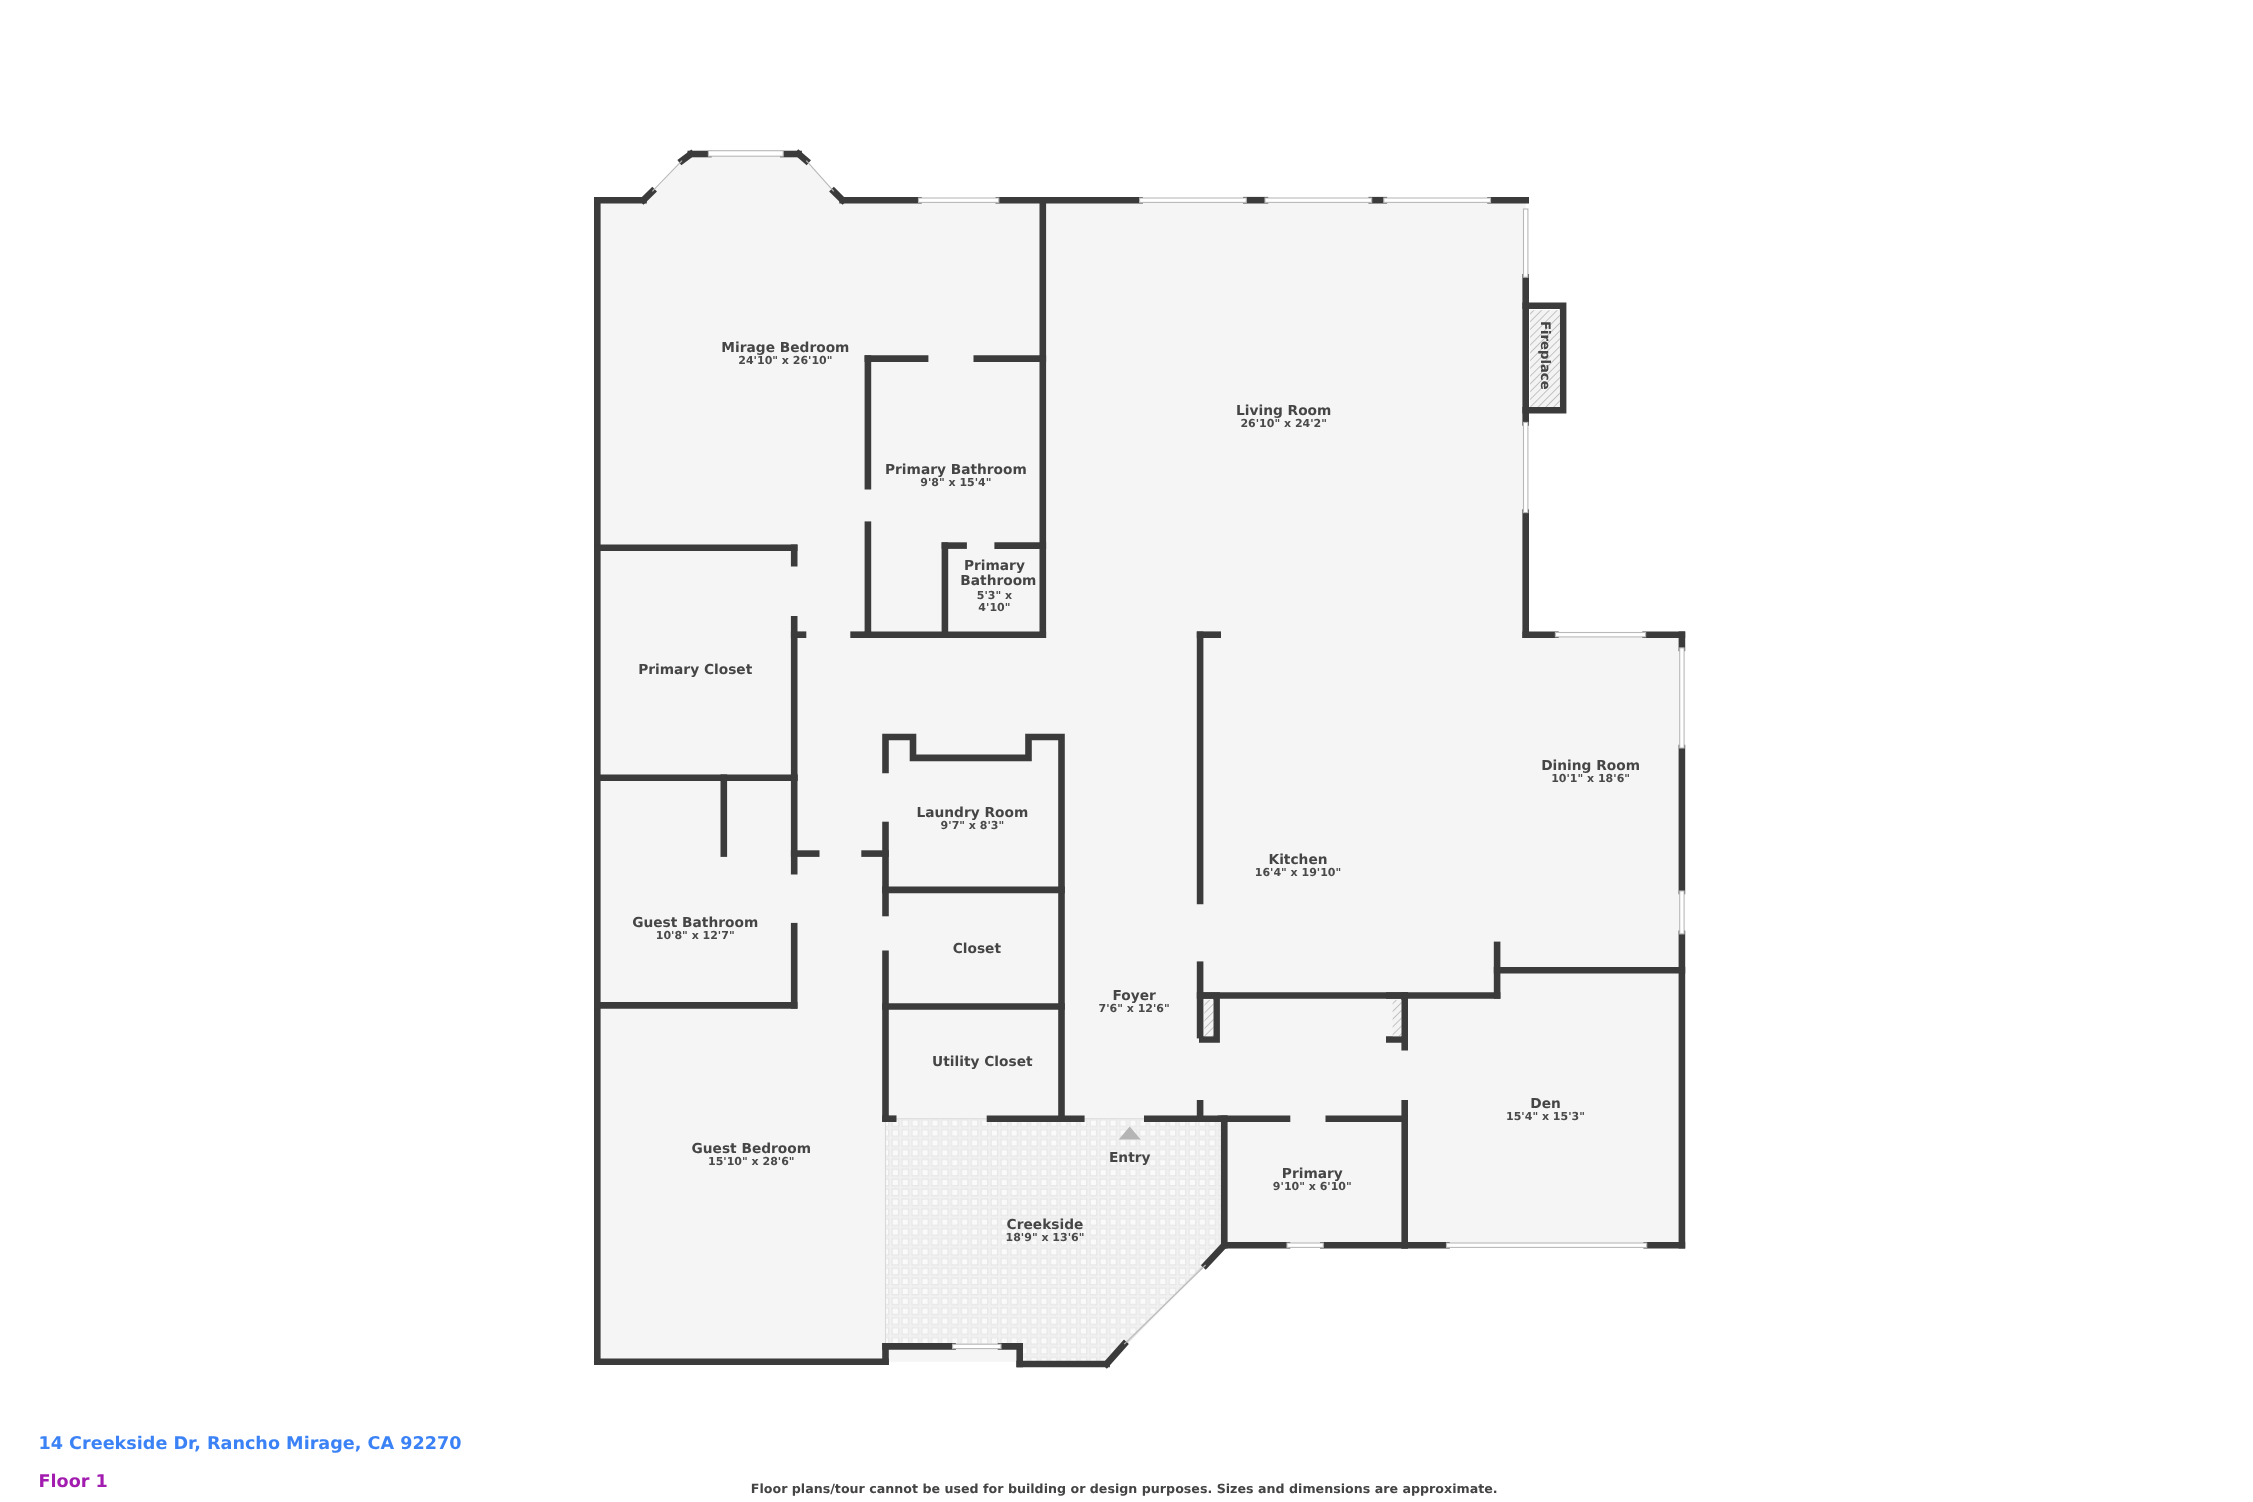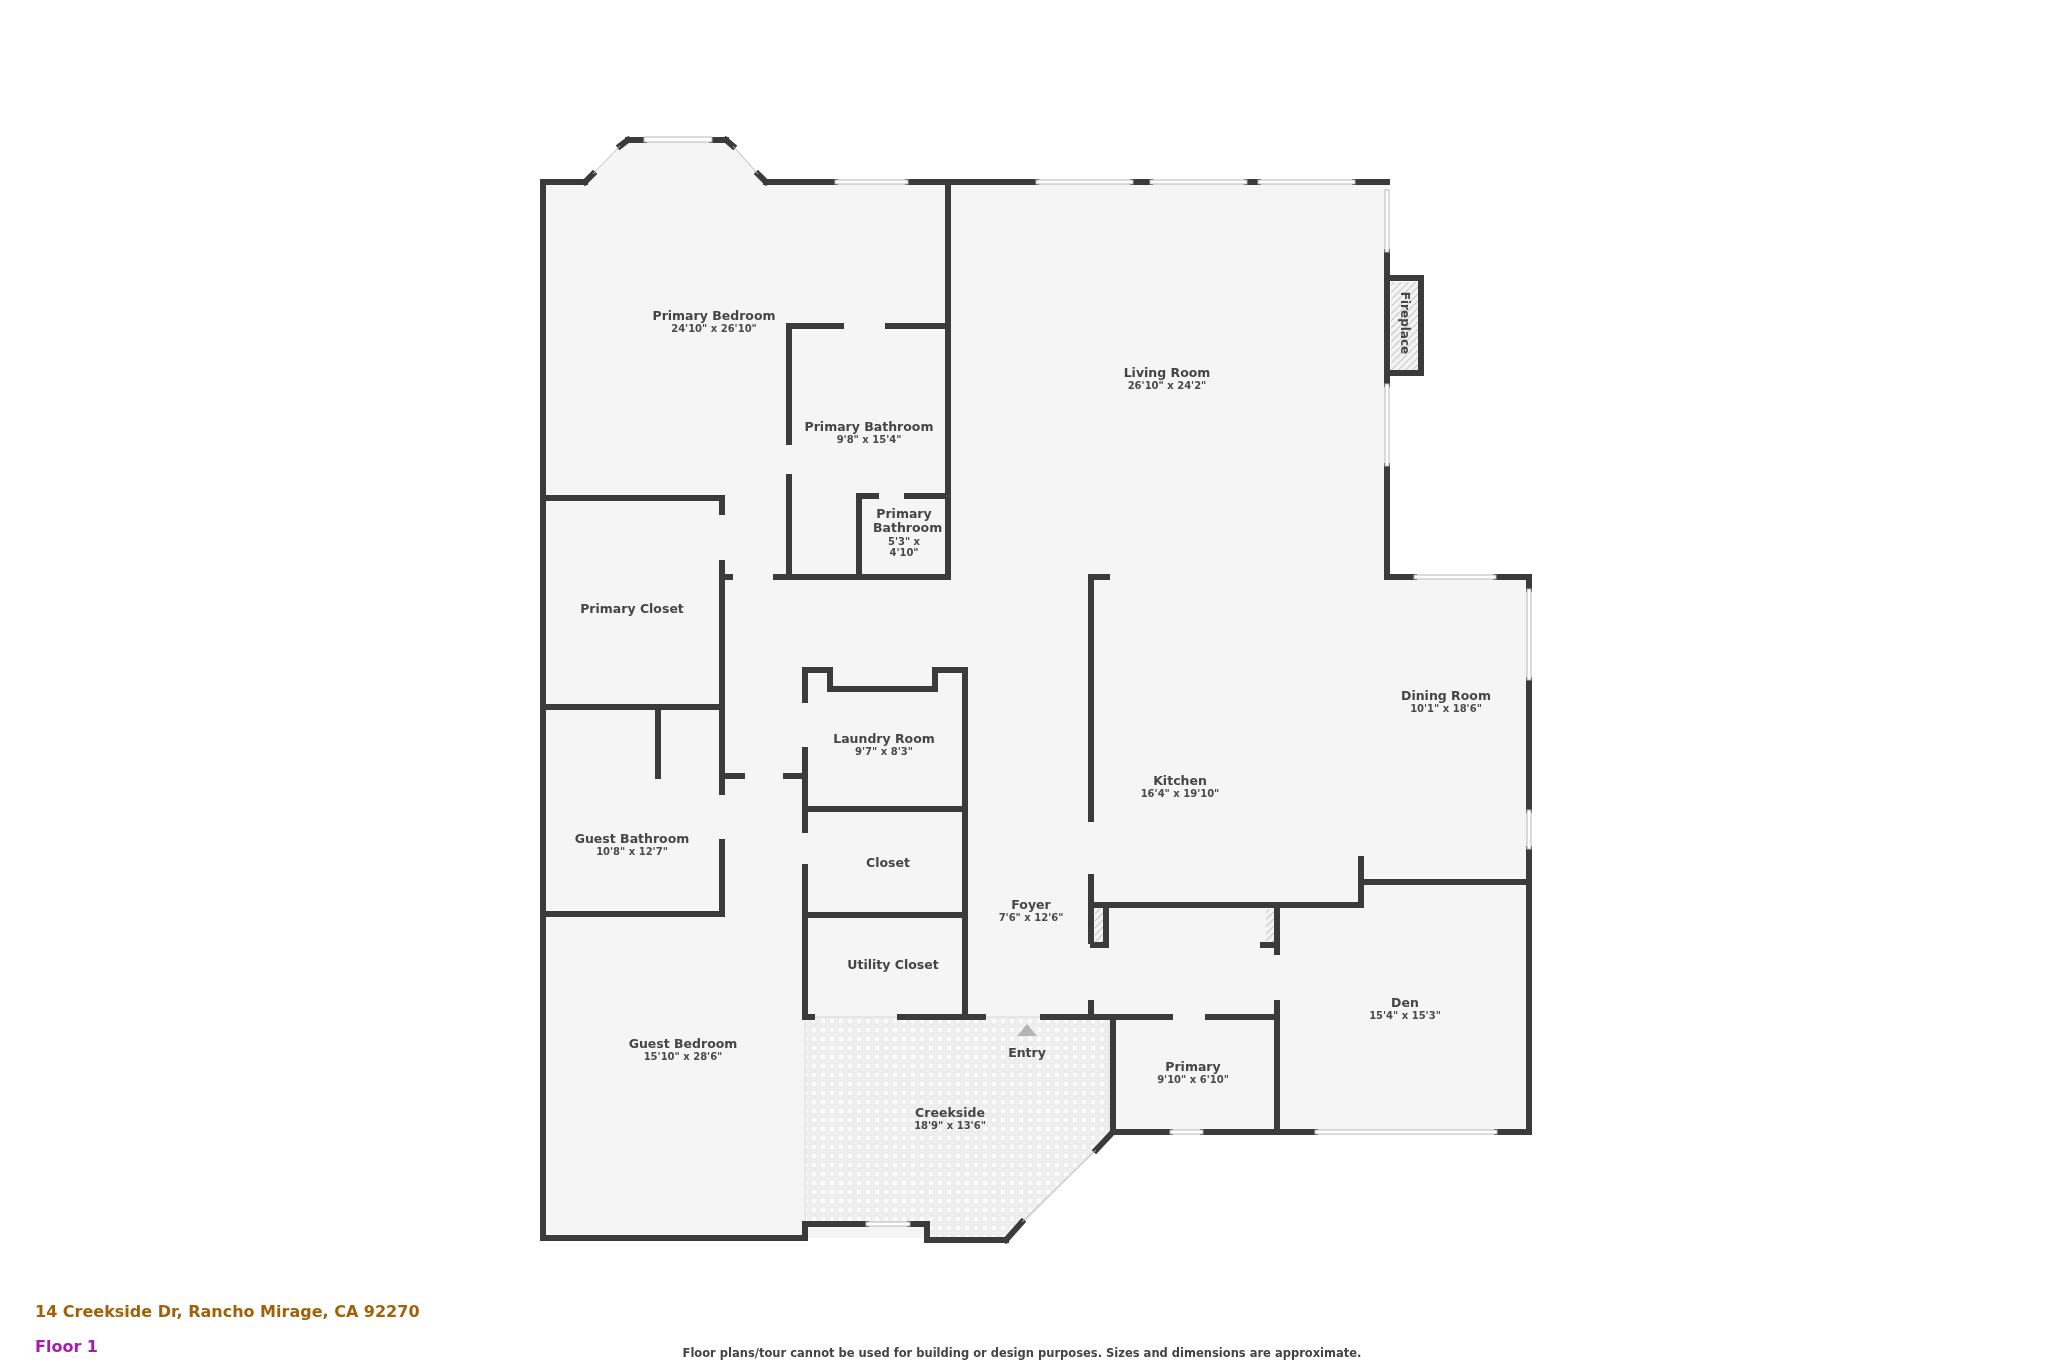--- a/index.html
+++ b/index.html
@@ -2,21 +2,21 @@
 <html><head>
 <meta charset="utf-8">
 <style>
   html, body { margin:0; padding:0; background:#ffffff; }
   body { width:2048px; height:1365px; position:relative; overflow:hidden; font-family:"DejaVu Sans", sans-serif; }
   #plan { position:absolute; left:0; top:0; width:2048px; height:1365px; }
   .room-label { position:absolute; transform:translate(-50%,-50%); text-align:center; color:#454545; white-space:nowrap; line-height:1.15; }
   .room-name { font-size:12.5px; font-weight:bold; display:block; }
   .room-dim { font-size:10px; font-weight:bold; display:block; color:#4a4a4a; }
   .fireplace-label { position:absolute; transform:translate(-50%,-50%) rotate(90deg); font-size:12px; font-weight:bold; color:#454545; }
-  .footer-address { position:absolute; left:35px; top:1302px; font-size:16px; font-weight:bold; color:#a16207; }
+  .footer-address { position:absolute; left:35px; top:1302px; font-size:16px; font-weight:bold; color:#3b82f6; }
   .footer-floor { position:absolute; left:35px; top:1337px; font-size:16px; font-weight:bold; color:#a21caf; }
   .footer-disclaimer { position:absolute; left:1022px; top:1353px; transform:translate(-50%,-50%); font-size:11.5px; font-weight:bold; color:#444; white-space:nowrap; }
 </style>
 </head>
 <body>
 
 <svg id="plan" viewBox="0 0 2048 1365" xmlns="http://www.w3.org/2000/svg">
   <defs>
     <pattern id="tile" width="9" height="9" patternUnits="userSpaceOnUse">
       <rect width="9" height="9" fill="#f1f1f1"></rect>
@@ -157,21 +157,21 @@
     <rect x="866" y="1222" width="44" height="4"></rect>
     <line x1="593" y1="174" x2="620" y2="146"></line>
     <line x1="733" y1="146" x2="758" y2="174"></line>
     <line x1="1096" y1="1150" x2="1022" y2="1222"></line>
   </g>
 
   <polygon points="1027,1024 1037,1036 1017,1036" fill="#b5b5b5"></polygon>
 </svg>
 
 <div class="room-label" style="left:714px;top:322px;">
-  <span class="room-name">Primary Bedroom</span>
+  <span class="room-name">Mirage Bedroom</span>
   <span class="room-dim">24'10" x 26'10"</span>
 </div>
 <div class="room-label" style="left:1167px;top:379px;">
   <span class="room-name">Living Room</span>
   <span class="room-dim">26'10" x 24'2"</span>
 </div>
 <div class="room-label" style="left:869px;top:433px;">
   <span class="room-name">Primary Bathroom</span>
   <span class="room-dim">9'8" x 15'4"</span>
 </div>

